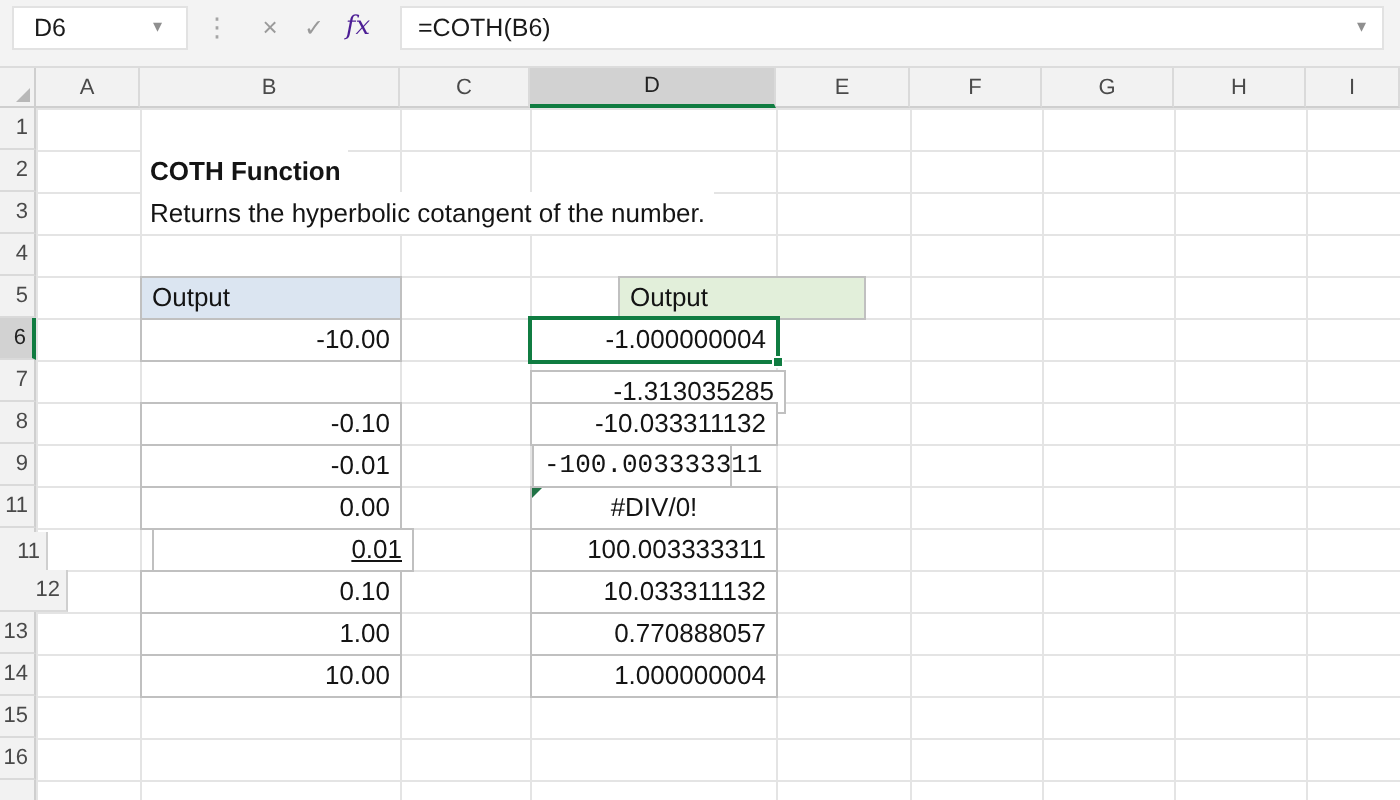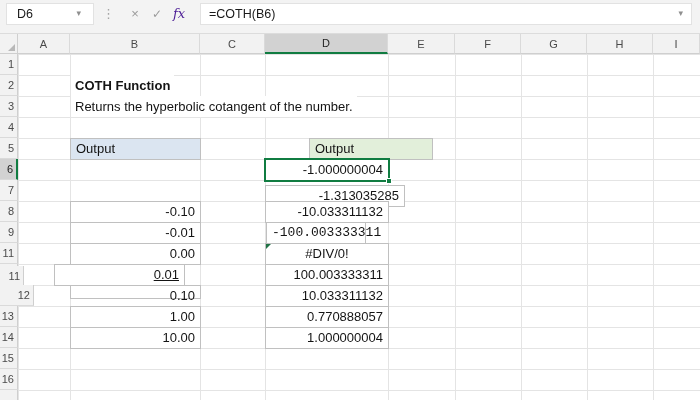--- a/index.html
+++ b/index.html
@@ -122,30 +122,31 @@
       <div class="abs rowhead" style="left: 0px; top: 209px; width: 18px; height: 21px;">11</div>
       <div class="abs rowhead" style="left: 0px; top: 232px; width: 18px; height: 21px; padding-left: 20px;">11</div>
       <div class="abs rowhead" style="left: 0px; top: 251px; width: 18px; height: 21px; padding-left: 30px;">12</div>
       <div class="abs rowhead" style="left: 0px; top: 272px; width: 18px; height: 21px;">13</div>
       <div class="abs rowhead" style="left: 0px; top: 293px; width: 18px; height: 21px;">14</div>
       <div class="abs rowhead" style="left: 0px; top: 314px; width: 18px; height: 21px;">15</div>
       <div class="abs rowhead" style="left: 0px; top: 335px; width: 18px; height: 21px;">16</div>
       <div class="abs freecell bold" style="left: 71px; top: 41px; height: 21px;">COTH Function</div>
       <div class="abs freecell" style="left: 71px; top: 62px; height: 21px;">Returns the hyperbolic cotangent of the number.</div>
       <div class="abs tcell" style="left: 70px; top: 104px; width: 131px; height: 22px; background: rgb(219, 229, 241);">Output</div>
+      <div class="abs tcell num" style="left: 70px; top: 125px; width: 131px; height: 22px;">-10.00</div>
       <div class="abs tcell num" style="left: 70px; top: 167px; width: 131px; height: 22px;">-0.10</div>
       <div class="abs tcell num" style="left: 70px; top: 188px; width: 131px; height: 22px;">-0.01</div>
       <div class="abs tcell num" style="left: 70px; top: 209px; width: 131px; height: 22px;">0.00</div>
-      <div class="abs tcell num" style="left: 54px; top: 230px; width: 131px; height: 22px; text-decoration: underline;">0.01</div>
-      <div class="abs tcell num" style="left: 70px; top: 251px; width: 131px; height: 14px;">0.10</div>
+      <div class="abs tcell num" style="left: 76px; top: 230px; width: 131px; height: 22px; text-decoration: underline;">0.01</div>
+      <div class="abs tcell num" style="left: 70px; top: 251px; width: 131px; height: 22px;">0.10</div>
       <div class="abs tcell num" style="left: 70px; top: 272px; width: 131px; height: 22px;">1.00</div>
       <div class="abs tcell num" style="left: 70px; top: 293px; width: 131px; height: 22px;">10.00</div>
       <div class="abs tcell" style="left: 265px; top: 104px; width: 124px; height: 22px; background: rgb(226, 239, 218); margin-left: 44px;">Output</div>
       <div class="abs tcell num" style="left: 265px; top: 125px; width: 124px; height: 22px;">-1.000000004</div>
-      <div class="abs tcell num" style="left: 265px; top: 151px; width: 140px; height: 22px;">-1.313035285</div>
+      <div class="abs tcell num" style="left: 265px; top: 151px; width: 128px; height: 22px;">-1.313035285</div>
       <div class="abs tcell num" style="left: 265px; top: 167px; width: 124px; height: 22px;">-10.033311132</div>
       <div class="abs tcell num" style="left: 266px; top: 188px; width: 100px; height: 22px; font-family: Liberation Mono, monospace;">-100.003333311</div>
       <div class="abs tcell err" style="left: 265px; top: 209px; width: 124px; height: 22px;">#DIV/0!</div>
       <div class="abs err-tri" style="left: 266px; top: 210px; width: 0px; height: 0px;"></div>
       <div class="abs tcell num" style="left: 265px; top: 230px; width: 124px; height: 22px;">100.003333311</div>
       <div class="abs tcell num" style="left: 265px; top: 251px; width: 124px; height: 22px;">10.033311132</div>
       <div class="abs tcell num" style="left: 265px; top: 272px; width: 124px; height: 22px;">0.770888057</div>
       <div class="abs tcell num" style="left: 265px; top: 293px; width: 124px; height: 22px;">1.000000004</div>
       <div class="abs active-border" style="left: 264px; top: 124px; width: 126px; height: 24px;"></div>
       <div class="abs fill-handle" style="left: 386px; top: 144px; width: 6px; height: 6px;"></div>

